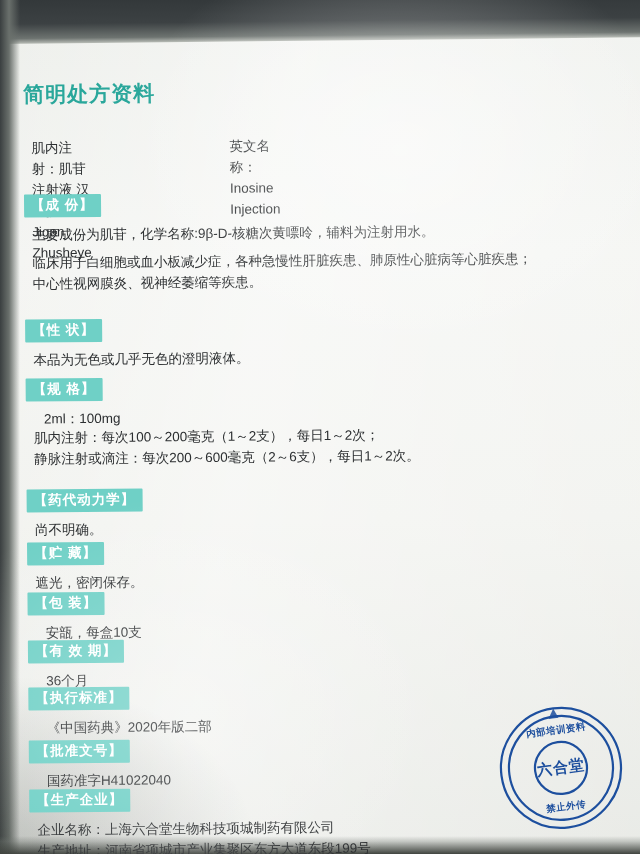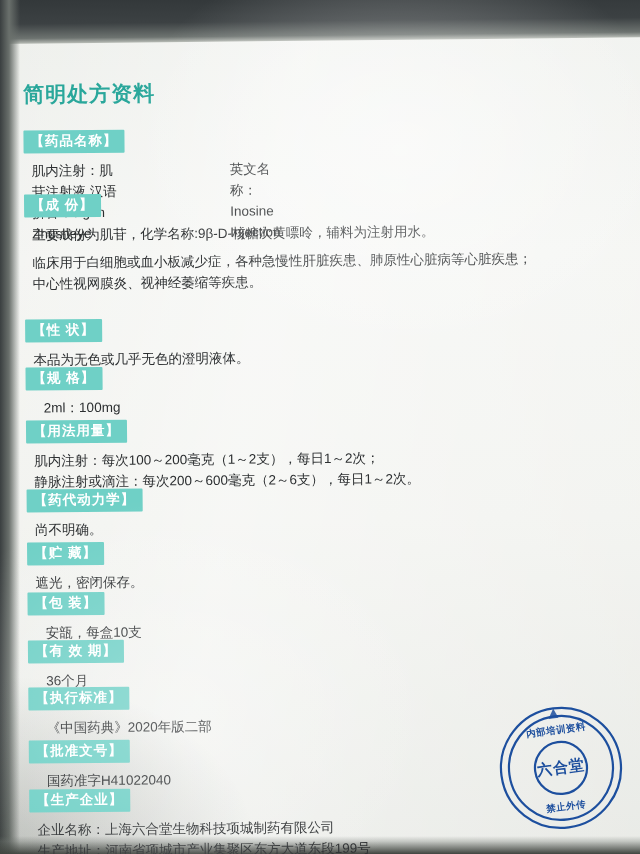--- a/index.html
+++ b/index.html
@@ -177,21 +177,20 @@
   <div class="top-edge"></div>
   <div class="left-edge"></div>
   <div class="bottom-edge"></div>
   <div class="shadow-bl"></div>
 
   <div class="content">
 
     <div class="doc-title">简明处方资料</div>
 
     <div class="section" style="top:128px;">
-      <span class="sec-label">【药品名称】</span>
       <div class="name-row">
         <div class="name-left">
           <span class="line">肌内注射：肌苷注射液</span>
           <span class="line">汉语拼音：Jigan  Zhusheye</span>
         </div>
         <div class="name-right">
           <span class="line">英文名称：Inosine Injection</span>
         </div>
       </div>
     </div>
@@ -210,29 +209,28 @@
       </div>
     </div>
 
     <div class="section" style="top:317px;">
       <span class="sec-label">【性    状】</span>
       <div class="sec-body indent1">
         <span class="line">本品为无色或几乎无色的澄明液体。</span>
       </div>
     </div>
 
-    <div class="section" style="top:365px;">
+    <div class="section" style="top:376px;">
       <span class="sec-label">【规    格】</span>
       <div class="sec-body indent2">
         <span class="line">2ml：100mg</span>
       </div>
     </div>
 
     <div class="section" style="top:418px;">
-      <span class="sec-label">【用法用量】</span>
       <div class="sec-body indent1">
         <span class="line">肌内注射：每次100～200毫克（1～2支），每日1～2次；</span>
         <span class="line">静脉注射或滴注：每次200～600毫克（2～6支），每日1～2次。</span>
       </div>
     </div>
 
     <div class="section" style="top:487px;">
       <span class="sec-label">【药代动力学】</span>
       <div class="sec-body indent1">
         <span class="line">尚不明确。</span>

